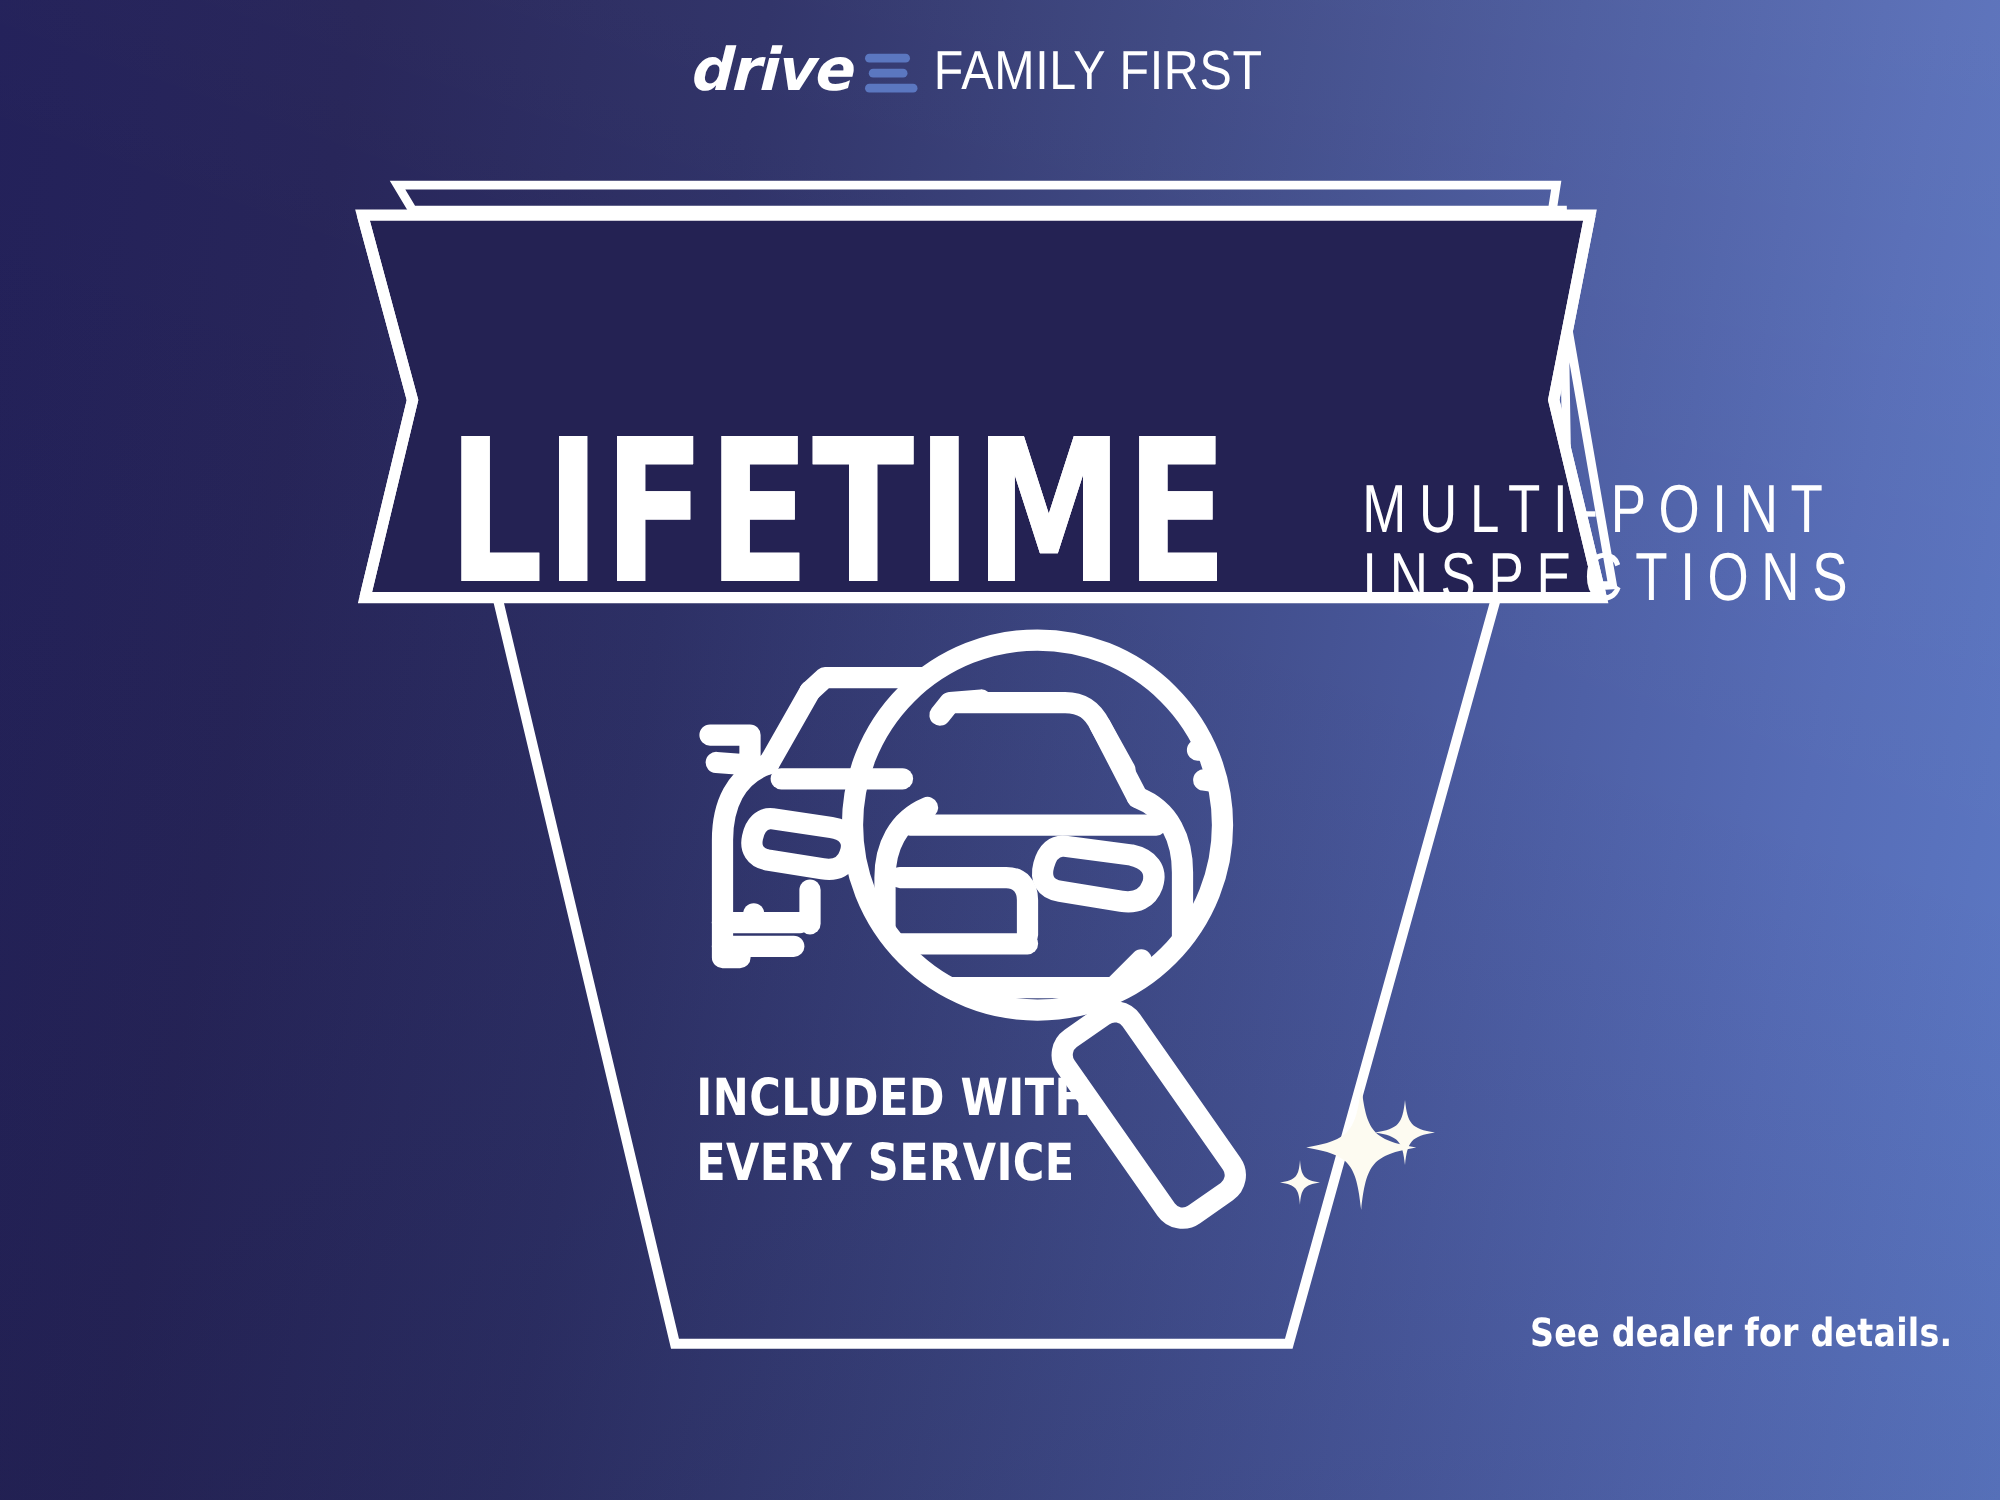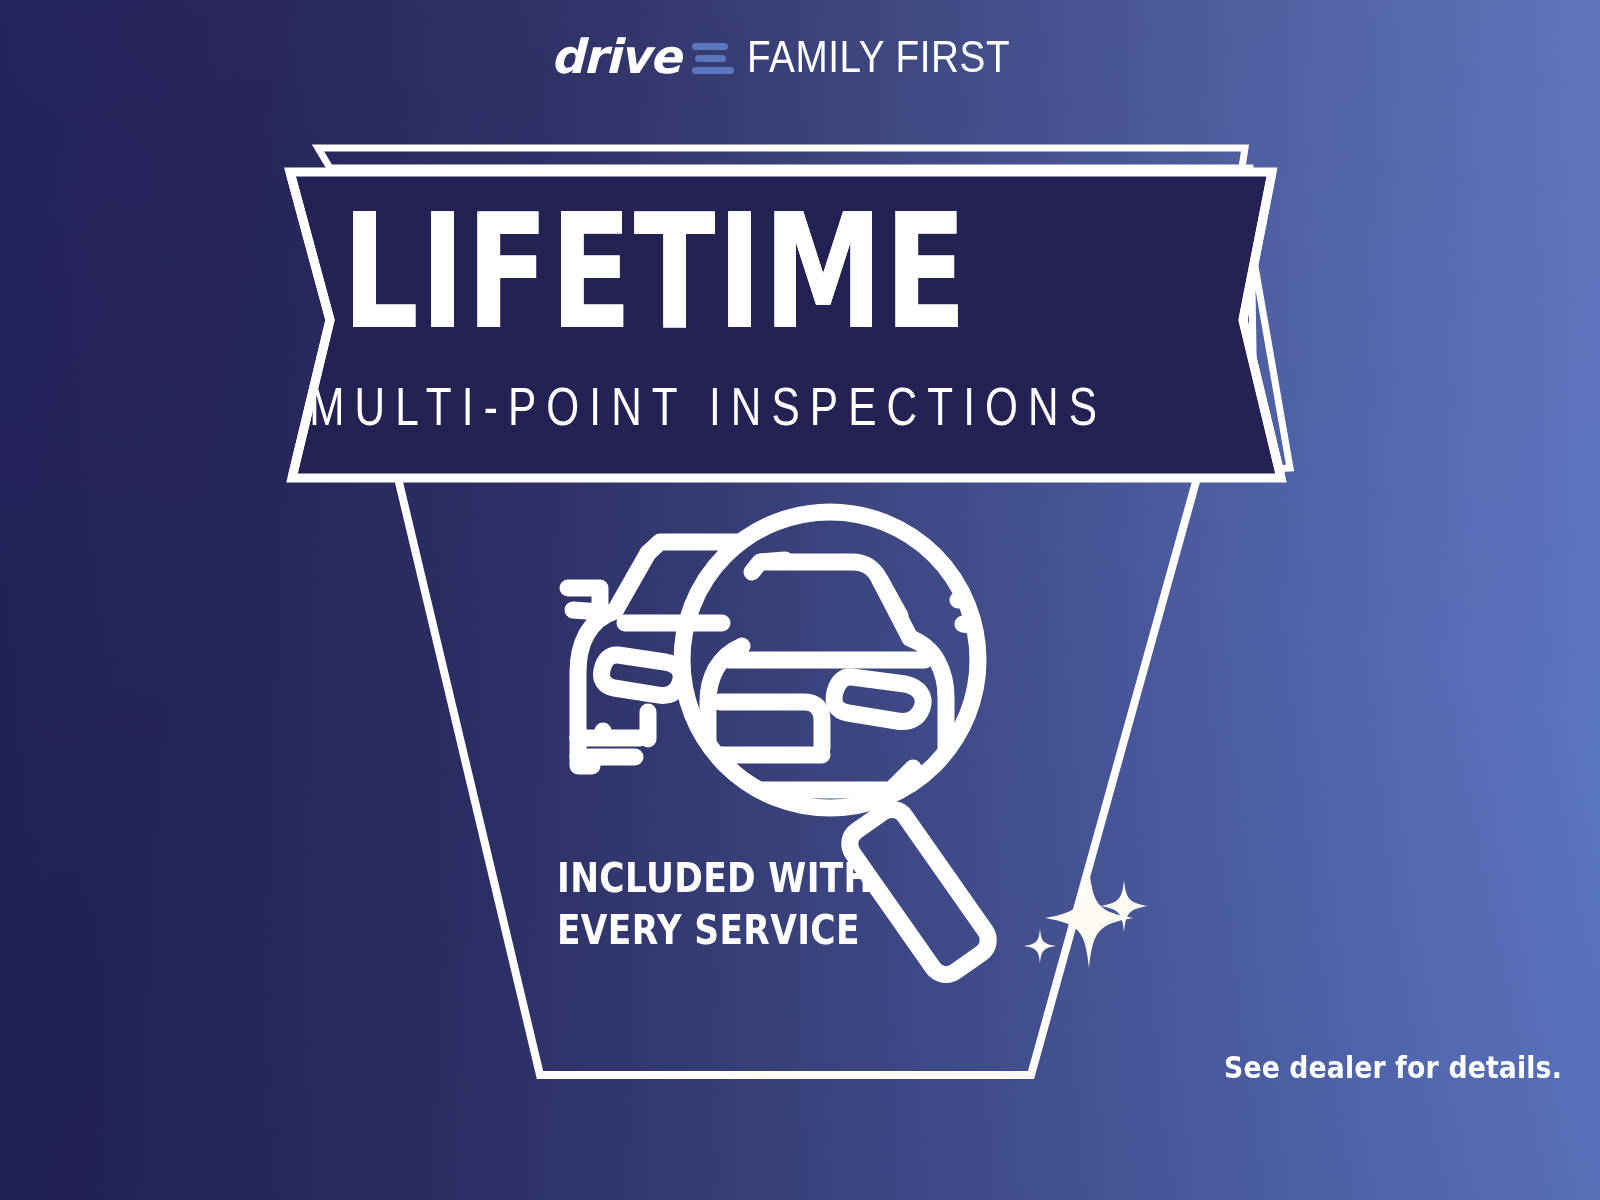--- a/index.html
+++ b/index.html
@@ -57,22 +57,22 @@
     font-weight:300; font-size:44px; letter-spacing:0.6px;
     color:#ffffff; line-height:1;
     transform:scaleX(0.88); transform-origin:left center;
   }
 
   
   #art{ position:absolute; left:0; top:0; width:1600px; height:1200px; }
 
   
   #bannerText{
-    position:absolute; left:264px; top:170px; width:1010px; height:310px;
-    display:flex; flex-direction:column; align-items:flex-start; justify-content:flex-start;
+    position:absolute; left:280px; top:170px; width:1010px; height:310px;
+    display:flex; align-items:flex-end; justify-content:flex-start;
     pointer-events:none;
   }
   .lifetime{
     font-family:"DejaVu Sans", sans-serif;
     font-weight:700; font-size:150px; line-height:0.98;
     color:#ffffff; letter-spacing:2px;
     transform:scaleX(0.80) scaleY(1.06);
     transform-origin:center top;
     margin-top:24px;
     text-shadow:0 0 0 #fff;

